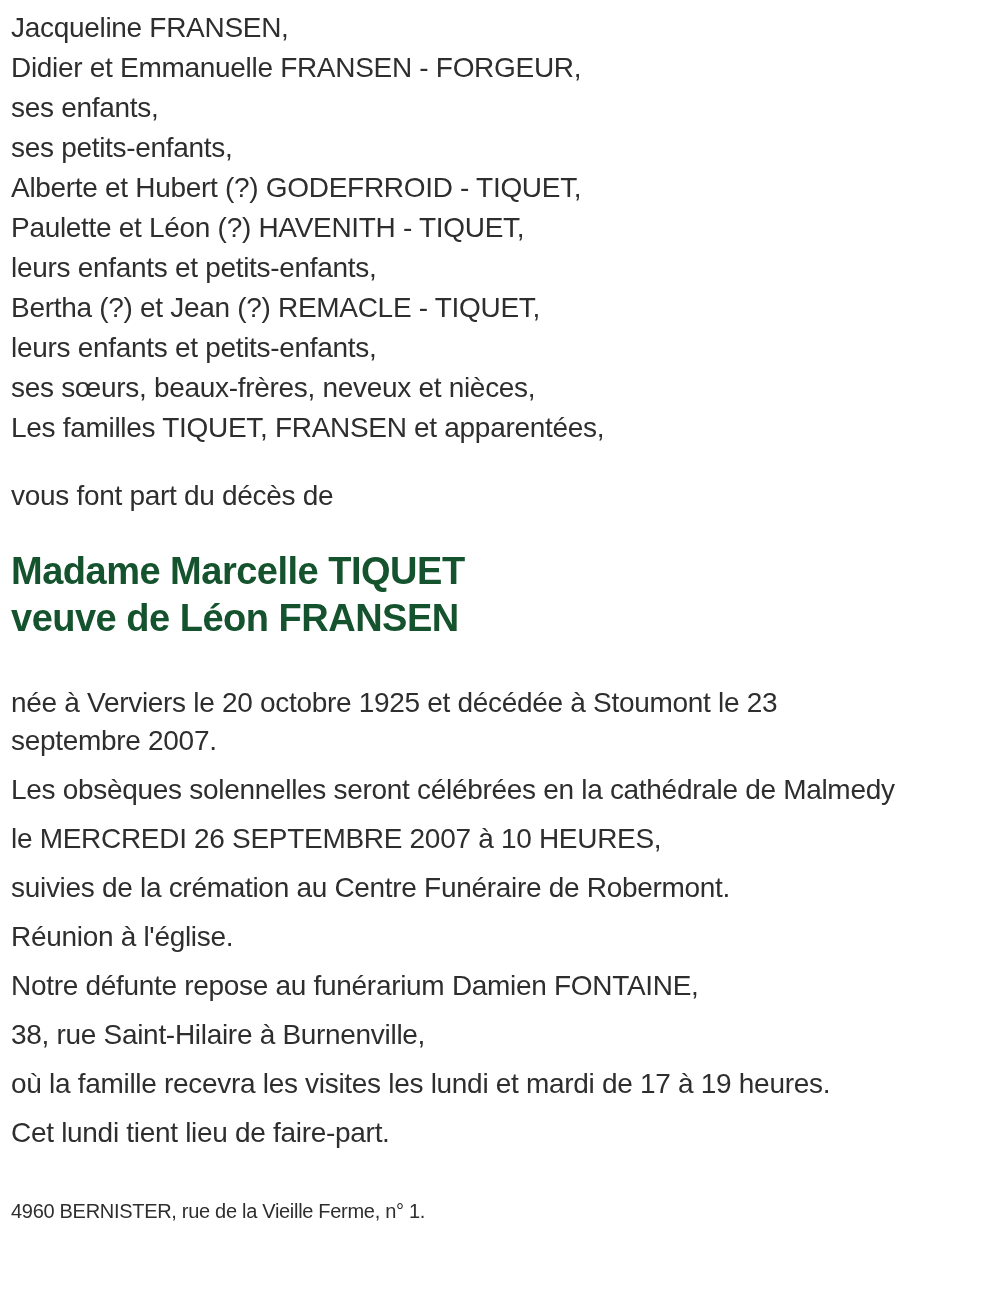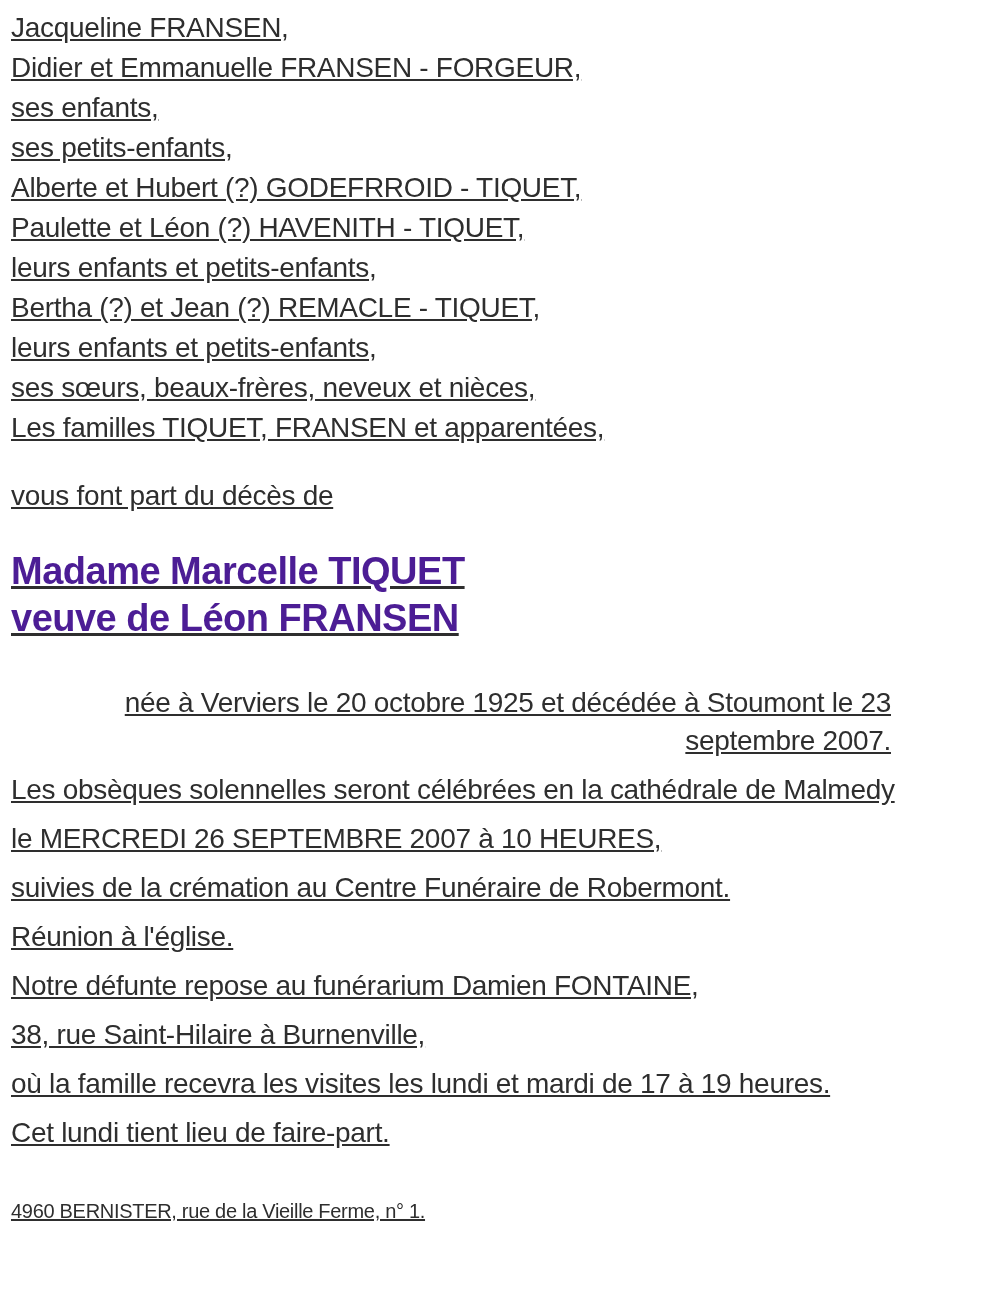--- a/index.html
+++ b/index.html
@@ -11,54 +11,52 @@
     overflow: hidden;
   }
   .page {
     box-sizing: border-box;
     width: 1000px;
     height: 938px;
     padding: 8px 26px 0 11px;
     font-family: "Liberation Sans", "DejaVu Sans", sans-serif;
     color: #2e2e2e;
     letter-spacing: -0.3px;
-    text-decoration: underline;
   }
   .family-lines div {
     font-size: 28px;
     line-height: 40px;
     font-weight: 400;
     white-space: nowrap;
   }
   .intro {
     margin-top: 28px;
     font-size: 28px;
     line-height: 40px;
   }
   .deceased {
     margin-top: 32px;
-    color: #4c1d95;
+    color: #14532d;
   }
   .deceased div {
     font-size: 38px;
     line-height: 47px;
     font-weight: 700;
     letter-spacing: -0.5px;
   }
   .details {
     margin-top: 42px;
   }
   .details p {
     margin: 0 0 11px 0;
     font-size: 28px;
     line-height: 38px;
   }
   .details p:first-child {
     max-width: 880px;
-    text-align: right;
   }
   .address {
     margin-top: 40px;
     font-size: 20px;
     line-height: 38px;
   }
 </style>
 </head>
 <body>
 

